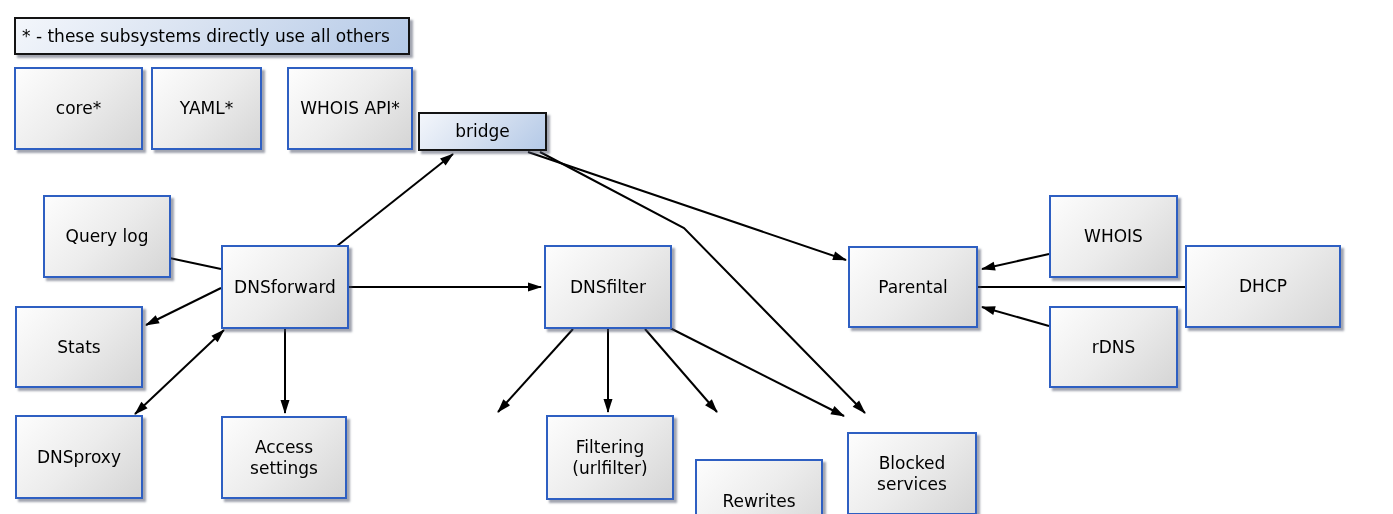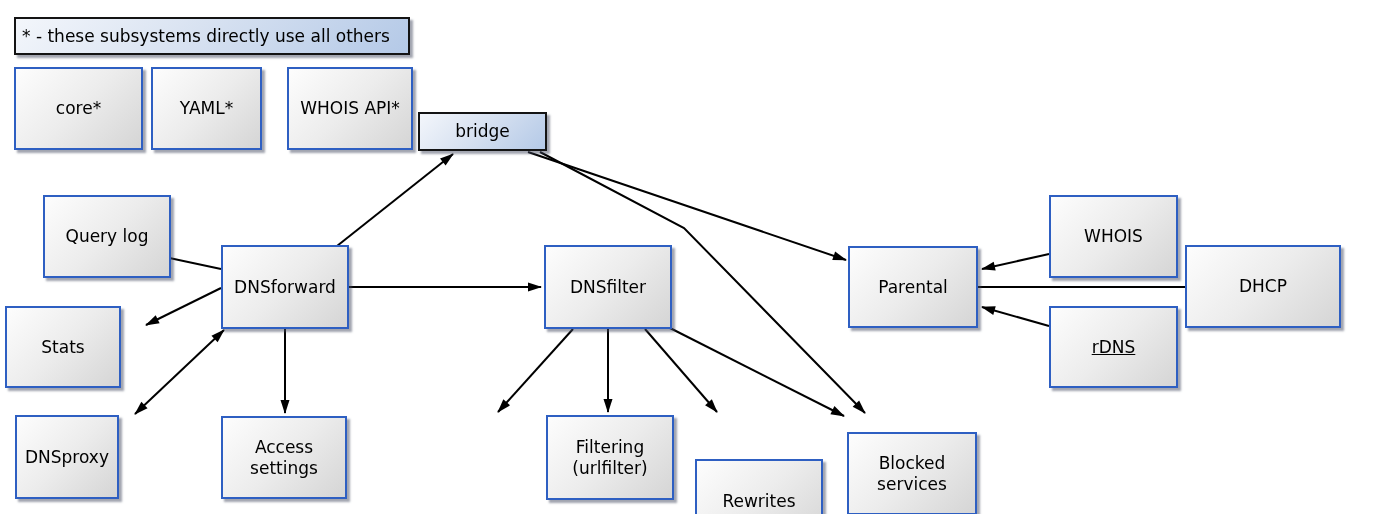--- a/index.html
+++ b/index.html
@@ -37,32 +37,32 @@
     padding-left:6px;
     white-space:nowrap;
   }
   
   .p-legend{left:14px;top:17px;width:396px;height:38px;}
   .p-core{left:14px;top:67px;width:129px;height:83px;}
   .p-yaml{left:151px;top:67px;width:111px;height:83px;}
   .p-rest{left:287px;top:67px;width:126px;height:83px;}
   .p-bridge{left:418px;top:112px;width:129px;height:39px;}
   .p-querylog{left:15px;top:195px;width:128px;height:83px;margin-left:28px;}
-  .p-stats{left:5px;top:306px;width:116px;height:82px;}
-  .p-dnsproxy{left:15px;top:415px;width:104px;height:84px;}
+  .p-stats{left:15px;top:306px;width:128px;height:82px;}
+  .p-dnsproxy{left:15px;top:415px;width:128px;height:84px;}
   .p-dnsforward{left:221px;top:245px;width:128px;height:84px;}
   .p-access{left:221px;top:416px;width:126px;height:83px;}
   .p-dnsfilter{left:544px;top:245px;width:128px;height:84px;}
   .p-parental{left:394px;top:415px;width:128px;height:85px;}
   .p-filtering{left:546px;top:415px;width:128px;height:85px;}
   .p-rewrites{left:695px;top:415px;width:128px;height:85px;margin-top:44px;}
   .p-blocked{left:847px;top:416px;width:130px;height:83px;margin-top:16px;}
   .p-clients{left:848px;top:246px;width:130px;height:82px;}
   .p-whois{left:1049px;top:195px;width:129px;height:83px;}
-  .p-rdns{left:1049px;top:306px;width:129px;height:82px;text-decoration:underline;}
+  .p-rdns{left:1049px;top:306px;width:129px;height:82px;}
   .p-dhcp{left:1185px;top:245px;width:156px;height:83px;}
 </style>
 </head>
 <body>
 
 <div class="canvas">
 
   <svg class="edges" width="1393" height="514" viewBox="0 0 1393 514">
     <defs>
       <marker id="ah" markerWidth="16" markerHeight="12" refX="14" refY="5.5" orient="auto" markerUnits="userSpaceOnUse">

